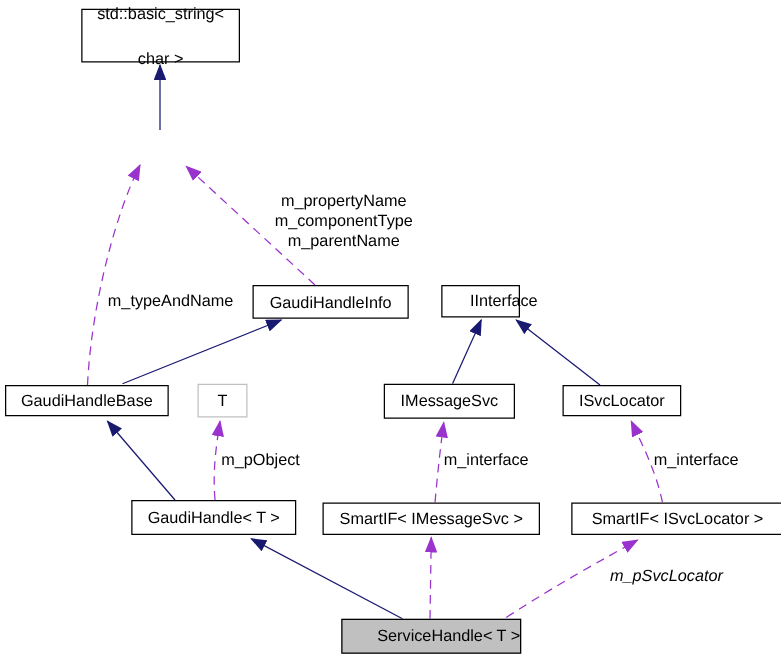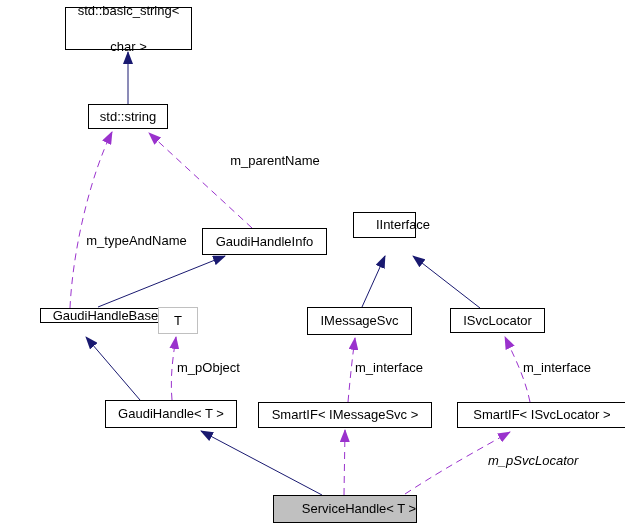--- a/index.html
+++ b/index.html
@@ -65,33 +65,30 @@
     <path d="M 530,402 C 525,378 515,358 505,337" stroke="#9a32cd" fill="none" stroke-dasharray="7,5" marker-end="url(#arrow-purple)"></path>
     <path d="M 344,495 L 345,430" stroke="#9a32cd" fill="none" stroke-dasharray="7,5" marker-end="url(#arrow-purple)"></path>
     <path d="M 405,494 C 448,466 480,449 510,432" stroke="#9a32cd" fill="none" stroke-dasharray="7,5" marker-end="url(#arrow-purple)"></path>
   </svg>
 
   <div class="node" style="left:65px;top:7px;width:127px;height:43px;">
     <span>std::basic_string&lt;</span>
     <span>char &gt;</span>
   </div>
 
-  <div class="node" style="left:88px;top:104px;width:80px;height:25px;">
-    <span>std::string</span>
-  </div>
 
   <div class="node" style="left:202px;top:228px;width:125px;height:27px;text-align:right;">
     <span>GaudiHandleInfo</span>
   </div>
 
-  <div class="node" style="left:353px;top:212px;width:63px;height:26px;padding-left:37px;">
+  <div class="node" style="left:353px;top:228px;width:63px;height:26px;padding-left:37px;">
     <span>IInterface</span>
   </div>
 
-  <div class="node" style="left:4px;top:308px;width:131px;height:15px;margin-left:36px;">
+  <div class="node" style="left:4px;top:308px;width:131px;height:25px;">
     <span>GaudiHandleBase</span>
   </div>
 
   <div class="node template-param" style="left:158px;top:307px;width:40px;height:27px;">
     <span>T</span>
   </div>
 
   <div class="node" style="left:307px;top:307px;width:105px;height:28px;">
     <span>IMessageSvc</span>
   </div>
@@ -110,20 +107,22 @@
 
   <div class="node" style="left:457px;top:402px;width:170px;height:26px;">
     <span>SmartIF&lt; ISvcLocator &gt;</span>
   </div>
 
   <div class="node highlight" style="left:273px;top:495px;width:144px;height:28px;padding-left:28px;">
     <span>ServiceHandle&lt; T &gt;</span>
   </div>
 
   <div class="edge-label" style="left:210px;top:153px;width:130px;">
+    <div>m_propertyName</div>
+    <div>m_componentType</div>
     <div>m_parentName</div>
   </div>
 
   <div class="edge-label" style="left:83px;top:233px;width:107px;">m_typeAndName</div>
 
   <div class="edge-label" style="left:177px;top:360px;">m_pObject</div>
 
   <div class="edge-label" style="left:355px;top:360px;">m_interface</div>
 
   <div class="edge-label" style="left:523px;top:360px;">m_interface</div>

